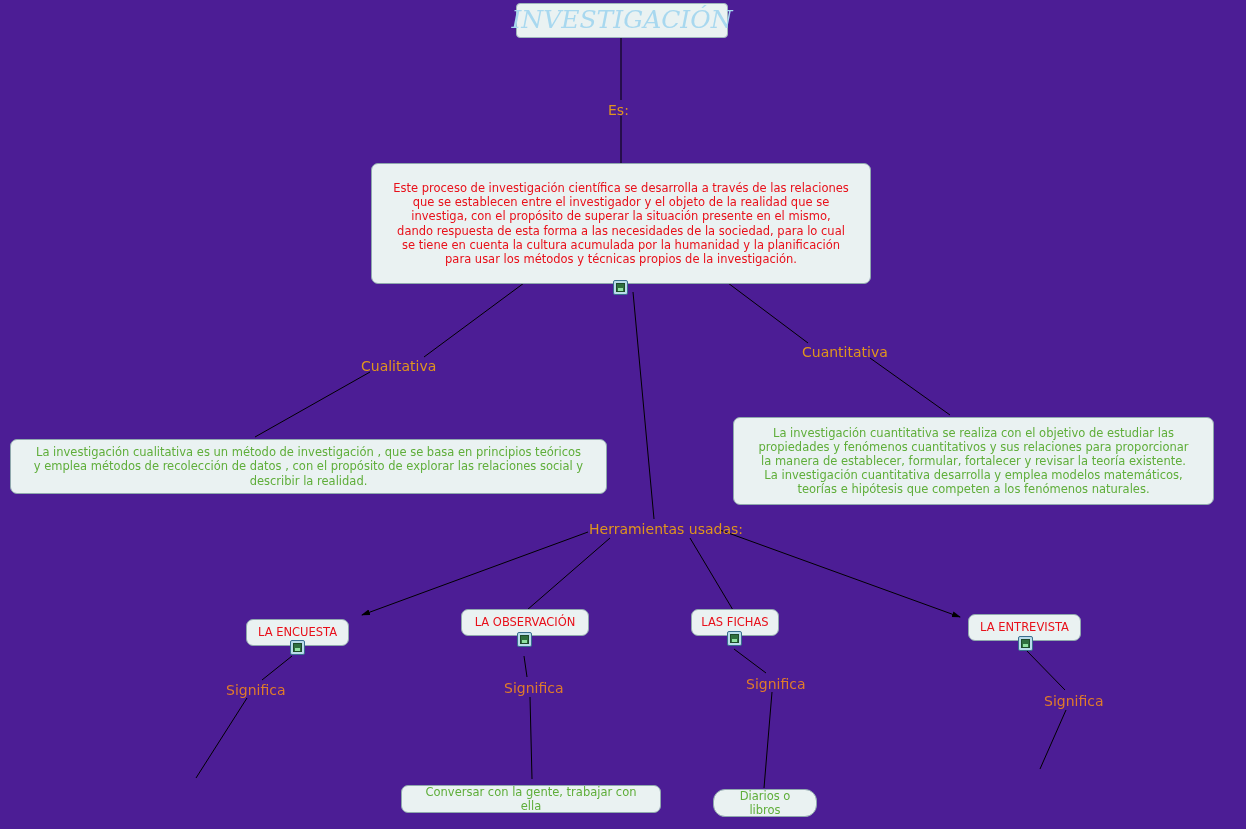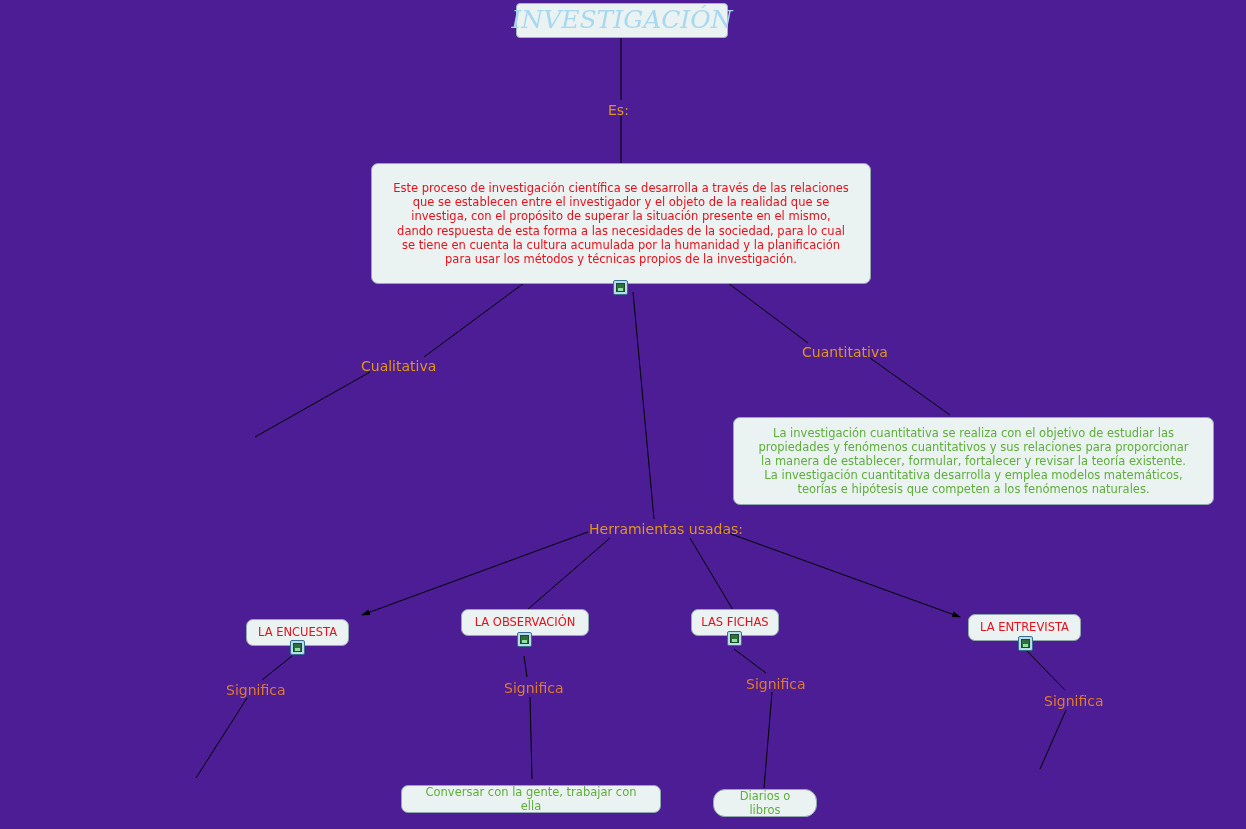--- a/index.html
+++ b/index.html
@@ -136,20 +136,23 @@
   <div class="link-label" style="left:608px; top:102px;">Es:</div>
 
   <div class="node" style="left:371px; top:163px; width:500px; height:121px; display:flex; align-items:center; justify-content:center;">
     <span class="red-text">Este proceso de investigación científica se desarrolla a través de las relaciones que se establecen entre el investigador y el objeto de la realidad que se investiga, con el propósito de superar la situación presente en el mismo, dando respuesta de esta forma a las necesidades de la sociedad, para lo cual se tiene en cuenta la cultura acumulada por la humanidad y la planificación para usar los métodos y técnicas propios de la investigación.</span>
   </div>
   <div class="badge" style="left:613px; top:280px;"></div>
 
   <div class="link-label" style="left:361px; top:358px;">Cualitativa</div>
   <div class="link-label" style="left:802px; top:344px;">Cuantitativa</div>
 
+  <div class="node" style="left:10px; top:439px; width:597px; height:55px; display:flex; align-items:center; justify-content:center;">
+    <span class="green-text">La investigación cualitativa es un método de investigación , que se basa en principios teóricos y emplea métodos de recolección de datos , con el propósito de explorar las relaciones social y describir la realidad.</span>
+  </div>
 
   <div class="node" style="left:733px; top:417px; width:481px; height:88px; display:flex; align-items:center; justify-content:center;">
     <span class="green-text">La investigación cuantitativa se realiza con el objetivo de estudiar las propiedades y fenómenos cuantitativos y sus relaciones para proporcionar la manera de establecer, formular, fortalecer y revisar la teoría existente. La investigación cuantitativa desarrolla y emplea modelos matemáticos, teorías e hipótesis que competen a los fenómenos naturales.</span>
   </div>
 
   <div class="link-label" style="left:589px; top:521px;">Herramientas usadas:</div>
 
   <div class="node" style="left:246px; top:619px; width:103px; height:27px; display:flex; align-items:center; justify-content:center;">
     <span class="small-red">LA ENCUESTA</span>
   </div>

